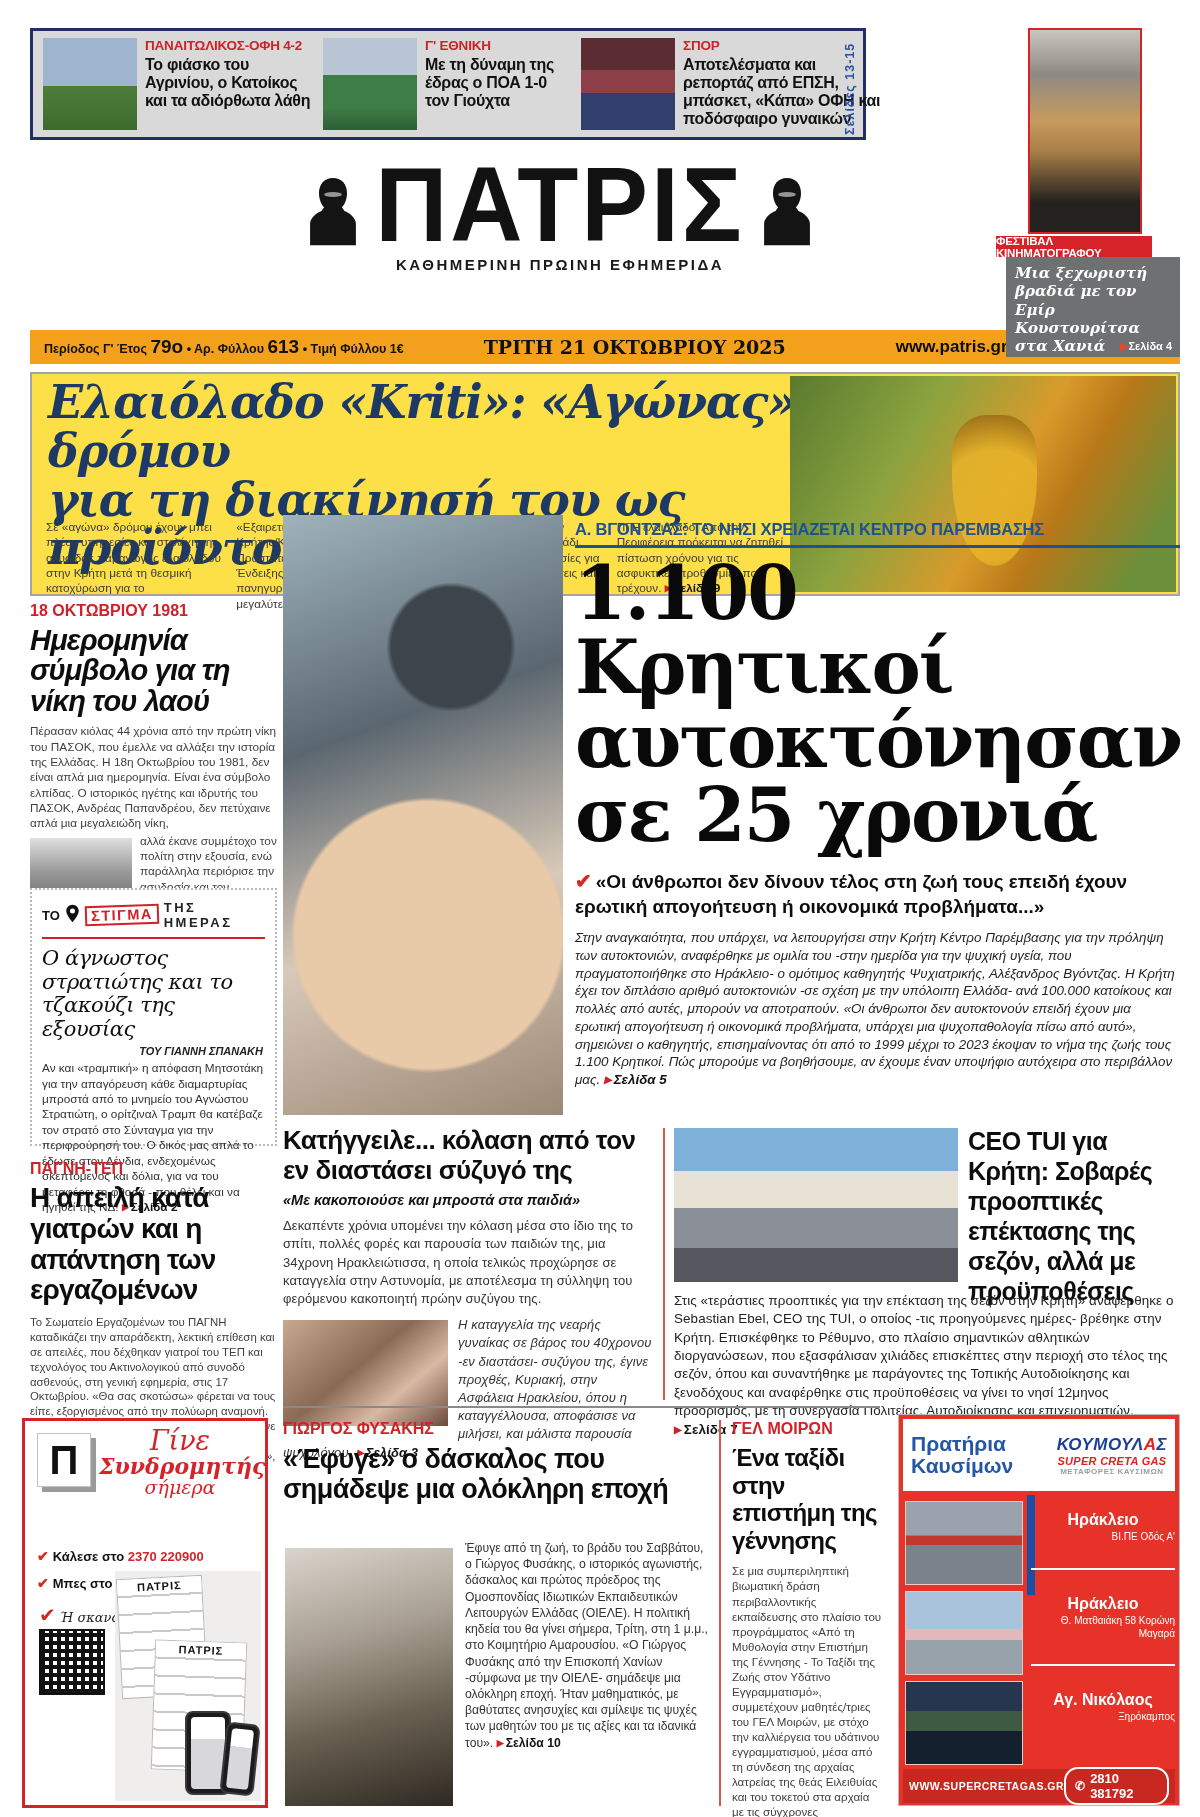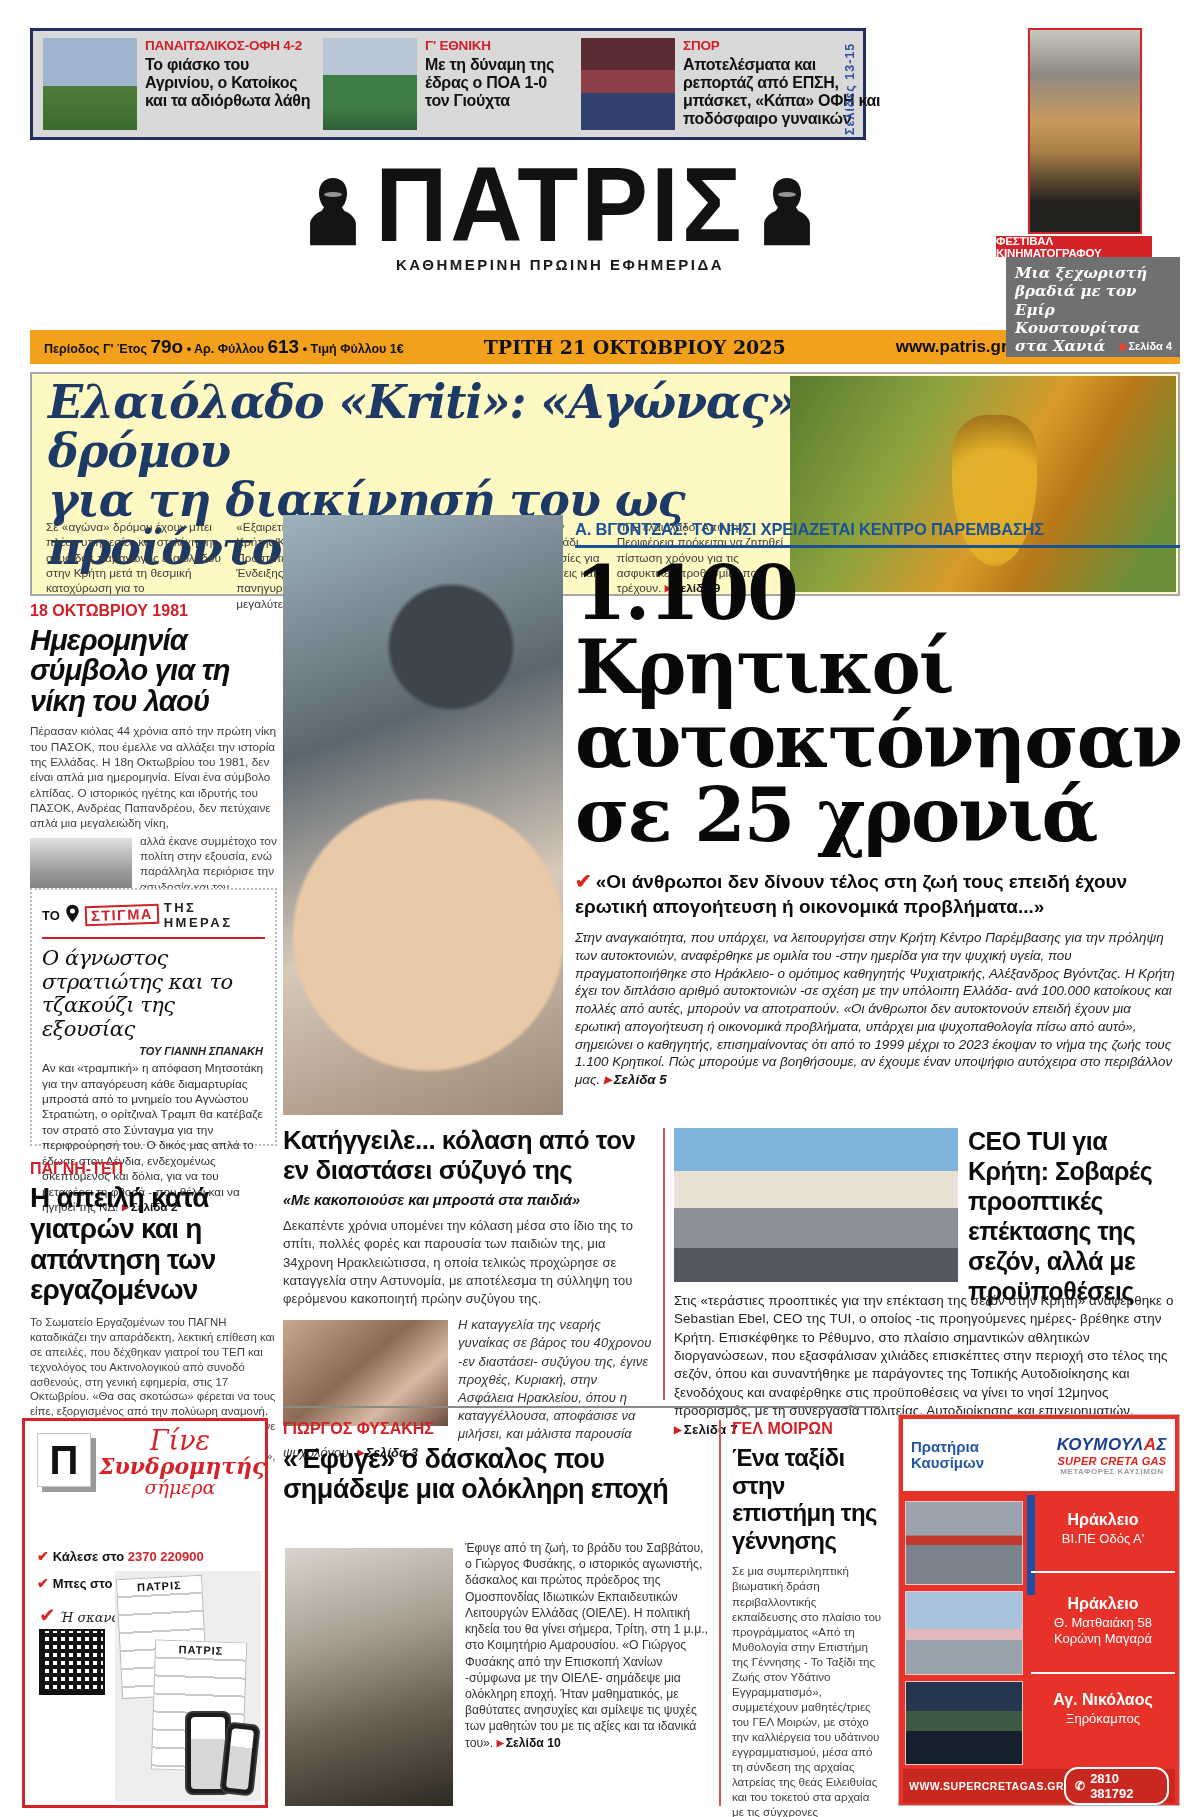--- a/index.html
+++ b/index.html
@@ -40,21 +40,21 @@
 
   
   .info-bar{position:absolute;left:30px;top:330px;width:1150px;height:34px;background:#f3a11d;
     display:flex;align-items:center;padding:0 14px;z-index:1;}
   .ib-left{font-size:12.5px;font-weight:bold;color:#111;}
   .ib-big{font-size:19px;font-weight:900;}
   .ib-date{font-family:"DejaVu Serif",serif;font-weight:bold;font-size:19px;margin-left:80px;color:#111;}
   .ib-site{font-weight:bold;font-size:17px;margin-left:110px;color:#0d0d0d;}
 
   
-  .olive-box{position:absolute;left:30px;top:372px;width:1150px;height:224px;border:2px solid #a5a5a5;background:#fef9c3;}
+  .olive-box{position:absolute;left:30px;top:372px;width:1150px;height:224px;border:2px solid #a5a5a5;background:#fde047;}
   .olive-h{position:absolute;left:16px;top:4px;width:748px;font-family:"DejaVu Serif",serif;font-style:italic;
     font-weight:bold;color:#1d3a66;font-size:46px;line-height:1.06;letter-spacing:-1px;}
   .olive-photo{position:absolute;right:2px;top:2px;width:386px;height:216px;
     background:linear-gradient(120deg,#5a7a2e,#8aa33f 30%,#d99a2b 55%,#b87818 68%,#6b8f3a 90%);}
   .olive-photo::after{content:"";position:absolute;left:42%;top:18%;width:22%;height:70%;border-radius:40% 40% 50% 50%/25% 25% 60% 60%;
     background:radial-gradient(circle at 50% 60%,#e8b429 0 55%,#8a5a10 100%);opacity:.85;}
   .olive-cols{position:absolute;left:14px;top:146px;width:748px;display:flex;gap:13px;}
   .olive-col{flex:1;font-size:11.8px;line-height:1.3;color:#3c3c3c;}
 
   
@@ -145,36 +145,36 @@
   .p1{left:4px;top:6px;width:86px;height:120px;transform:rotate(-3deg);}
   .p2{left:38px;top:70px;width:92px;height:130px;transform:rotate(2deg);}
   .phone-mock{position:absolute;background:#1c1c1e;border-radius:8px;border:2px solid #3a3a3c;}
   .phone-mock .scr{position:absolute;inset:4px;background:linear-gradient(180deg,#fff 0 30%,#d8d8da 30%);border-radius:4px;}
   .ph1m{left:70px;top:140px;width:46px;height:84px;}
   .ph2m{left:108px;top:152px;width:34px;height:72px;transform:rotate(6deg);}
 
   
   .fuel{position:absolute;left:898px;top:1414px;width:282px;height:392px;background:#e63228;border:1px solid #b9b9b9;padding:4px;}
   .fuel-top{background:#fff;height:72px;display:flex;align-items:center;justify-content:space-between;padding:4px 8px;}
-  .fuel-title{color:#2457a8;font-weight:bold;font-size:15px;line-height:1.05;font-family:"Liberation Sans",sans-serif;}
+  .fuel-title{color:#2457a8;font-weight:bold;font-size:21px;line-height:1.05;font-family:"Liberation Sans",sans-serif;}
   .fuel-logo{text-align:center;}
   .fl-brand{font-size:17px;font-weight:900;font-style:italic;color:#1c3f94;letter-spacing:0.5px;}
   .fl-brand .fa{color:#e0231c;}
   .fl-sub{font-size:11px;font-weight:900;font-style:italic;color:#e0231c;letter-spacing:0.3px;}
   .fl-sub2{font-size:8px;font-weight:bold;color:#9a9da3;letter-spacing:0.5px;}
   .fuel-body{position:relative;height:272px;margin-top:4px;}
   .fuel-accent{position:absolute;left:124px;top:0;width:8px;height:100px;background:#1c4fa1;}
   .gasph{position:absolute;left:2px;width:118px;height:84px;border:1px solid #f5c9c5;}
   .g1{top:6px;background:linear-gradient(180deg,#9aa3ad 0 40%,#c3392f 42% 52%,#7a828c 52%);}
   .g2{top:96px;background:linear-gradient(180deg,#aac3dd 0 45%,#e3b8bd 45% 58%,#98a2ab 58%);}
   .g3{top:186px;background:linear-gradient(180deg,#27364f 0 35%,#3f5a43 35% 60%,#15202e 60%);}
   .loc{position:absolute;left:128px;width:144px;color:#fff;text-align:center;border-bottom:2px solid #fff;padding-bottom:24px;}
   .l1{top:16px;} .l2{top:100px;} .l3{top:196px;border-bottom:none;}
   .loc .lc{font-weight:bold;font-size:16px;}
-  .loc .la{font-size:13px;line-height:1.25;margin-top:2px;}
+  .loc .la{font-size:10px;line-height:1.25;margin-top:2px;text-align:right;}
   .fuel-bottom{background:#c8281f;height:34px;margin-top:2px;display:flex;align-items:center;justify-content:space-between;padding:0 6px;}
   .fuel-site{color:#fff;font-weight:bold;font-size:10.5px;letter-spacing:0.5px;}
   .fuel-pill{border:2px solid #fff;border-radius:14px;color:#fff;font-weight:bold;font-size:13px;padding:2px 9px;display:flex;gap:5px;align-items:center;}
   .fuel-pill .pi{font-size:12px;}
 
   .teaser-ph1{background:linear-gradient(180deg,#9fb4cf 0 52%,#4e7d3a 52%,#3c6b2e);}
   .teaser-ph2{background:linear-gradient(180deg,#b8c6d6 0 40%,#3f7d46 40% 75%,#2e5f36);}
   .teaser-ph3{background:linear-gradient(180deg,#5b2d33 0 35%,#8d4049 35% 60%,#31406e 60%);}
 </style>
 </head>

